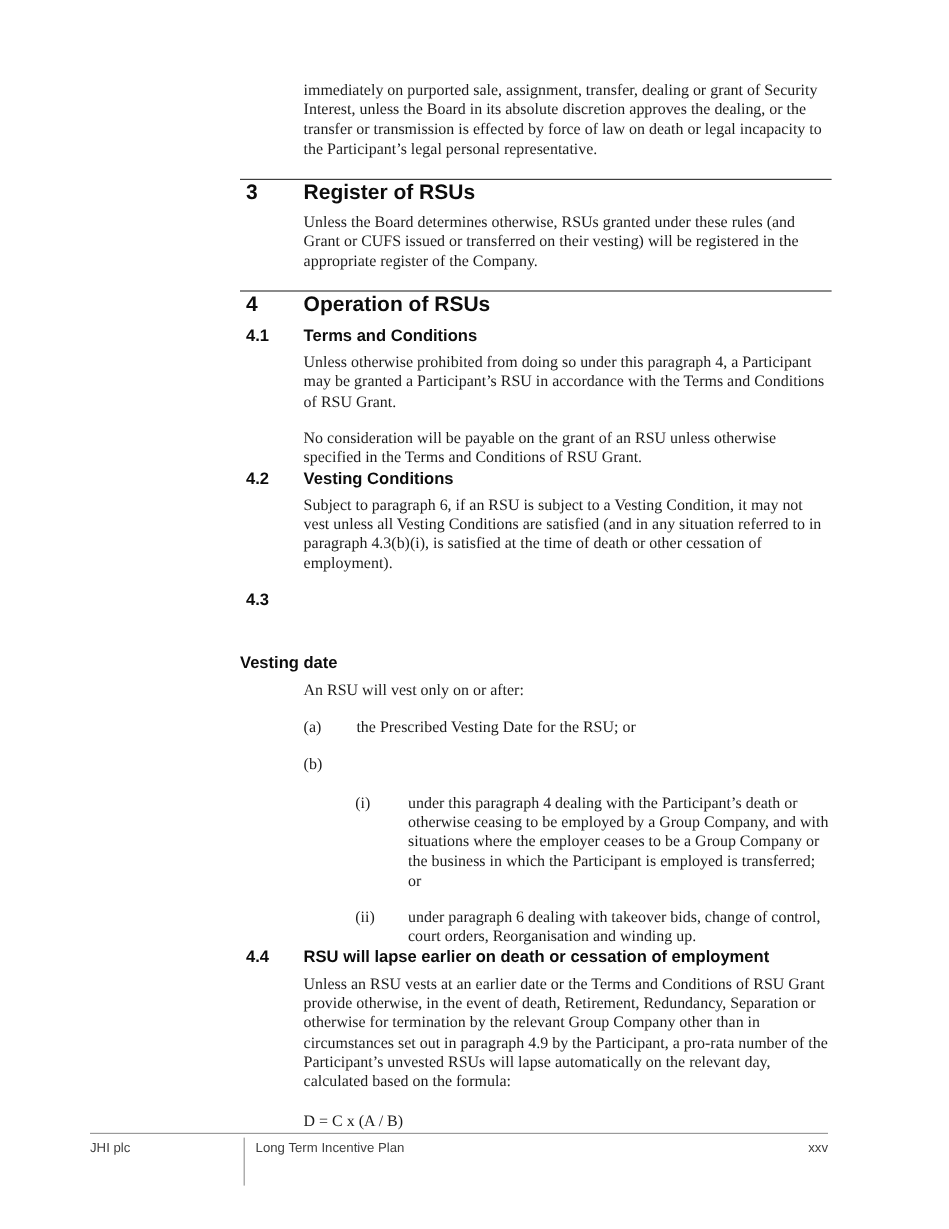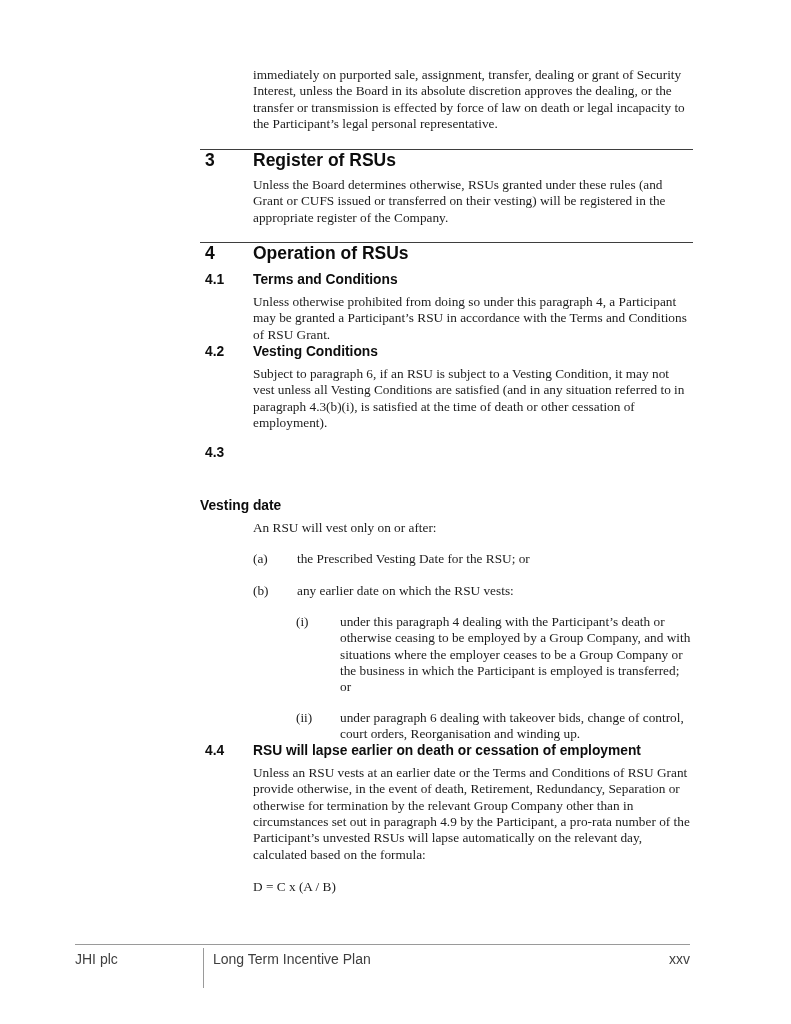--- a/index.html
+++ b/index.html
@@ -80,21 +80,21 @@
     margin-top: 16px;
     font-size: 13.3px;
     line-height: 16.3px;
   }
   .page-footer {
     position: absolute;
     left: 75px; top: 944px;
     width: 615px; height: 48px;
     border-top: 1px solid #9a9a9a;
     font-family: "Liberation Sans", "DejaVu Sans", sans-serif;
-    font-size: 14px;
+    font-size: 11px;
     color: #3f3f3f;
   }
   .footer-vline {
     position: absolute;
     left: 128px; top: 3px;
     width: 1px; height: 40px;
     background: #9a9a9a;
   }
   .f-left   { position: absolute; left: 0;    top: 6px; }
   .f-center { position: absolute; left: 138px; top: 6px; }
@@ -119,40 +119,40 @@
     <div class="h1">
       <span class="h-num">4</span>
       <span class="h-title">Operation of RSUs</span>
     </div>
 
     <div class="h2 mt7">
       <span class="h-num">4.1</span>
       <span class="h-title">Terms and Conditions</span>
     </div>
     <p class="body mt6">Unless otherwise prohibited from doing so under this paragraph 4, a Participant may be granted a Participant’s RSU in accordance with the Terms and Conditions of RSU Grant.</p>
+    <p class="body mt14">No consideration will be payable on the grant of an RSU unless otherwise specified in the Terms and Conditions of RSU Grant.</p>
 
     <div class="h2 mt12">
       <span class="h-num">4.2</span>
       <span class="h-title">Vesting Conditions</span>
     </div>
     <p class="body mt6">Subject to paragraph 6, if an RSU is subject to a Vesting Condition, it may not vest unless all Vesting Conditions are satisfied (and in any situation referred to in paragraph 4.3(b)(i), is satisfied at the time of death or other cessation of employment).</p>
 
     <div class="h2 mt13">
       <span class="h-num">4.3</span>
       <span class="h-title">Vesting date</span>
     </div>
     <p class="body mt6">An RSU will vest only on or after:</p>
 
     <div class="li mt15">
       <span class="li-marker">(a)</span>
       <span class="li-text">the Prescribed Vesting Date for the RSU; or</span>
     </div>
     <div class="li mt15">
       <span class="li-marker">(b)</span>
-      <span class="li-text">any earlier date on which the RSU vests:</span>
     </div>
     <div class="li l2 mt15">
       <span class="li-marker">(i)</span>
       <span class="li-text">under this paragraph 4 dealing with the Participant’s death or otherwise ceasing to be employed by a Group Company, and with situations where the employer ceases to be a Group Company or the business in which the Participant is employed is transferred; or</span>
     </div>
     <div class="li l2 mt14">
       <span class="li-marker">(ii)</span>
       <span class="li-text">under paragraph 6 dealing with takeover bids, change of control, court orders, Reorganisation and winding up.</span>
     </div>
 

